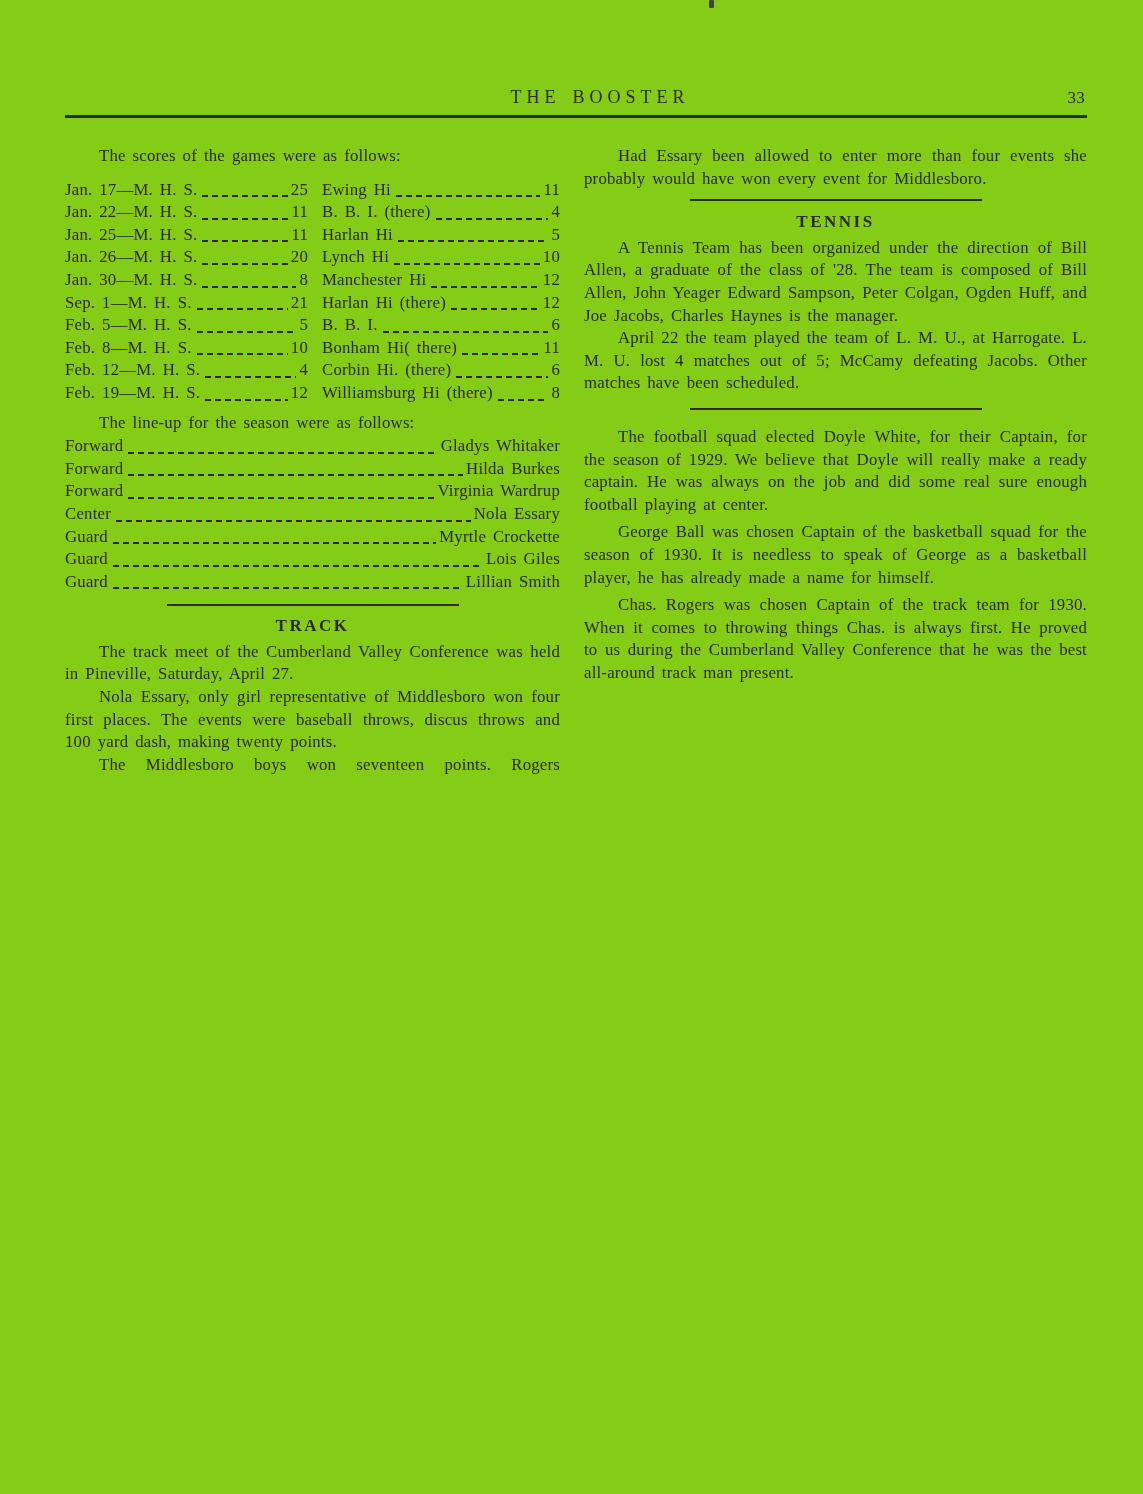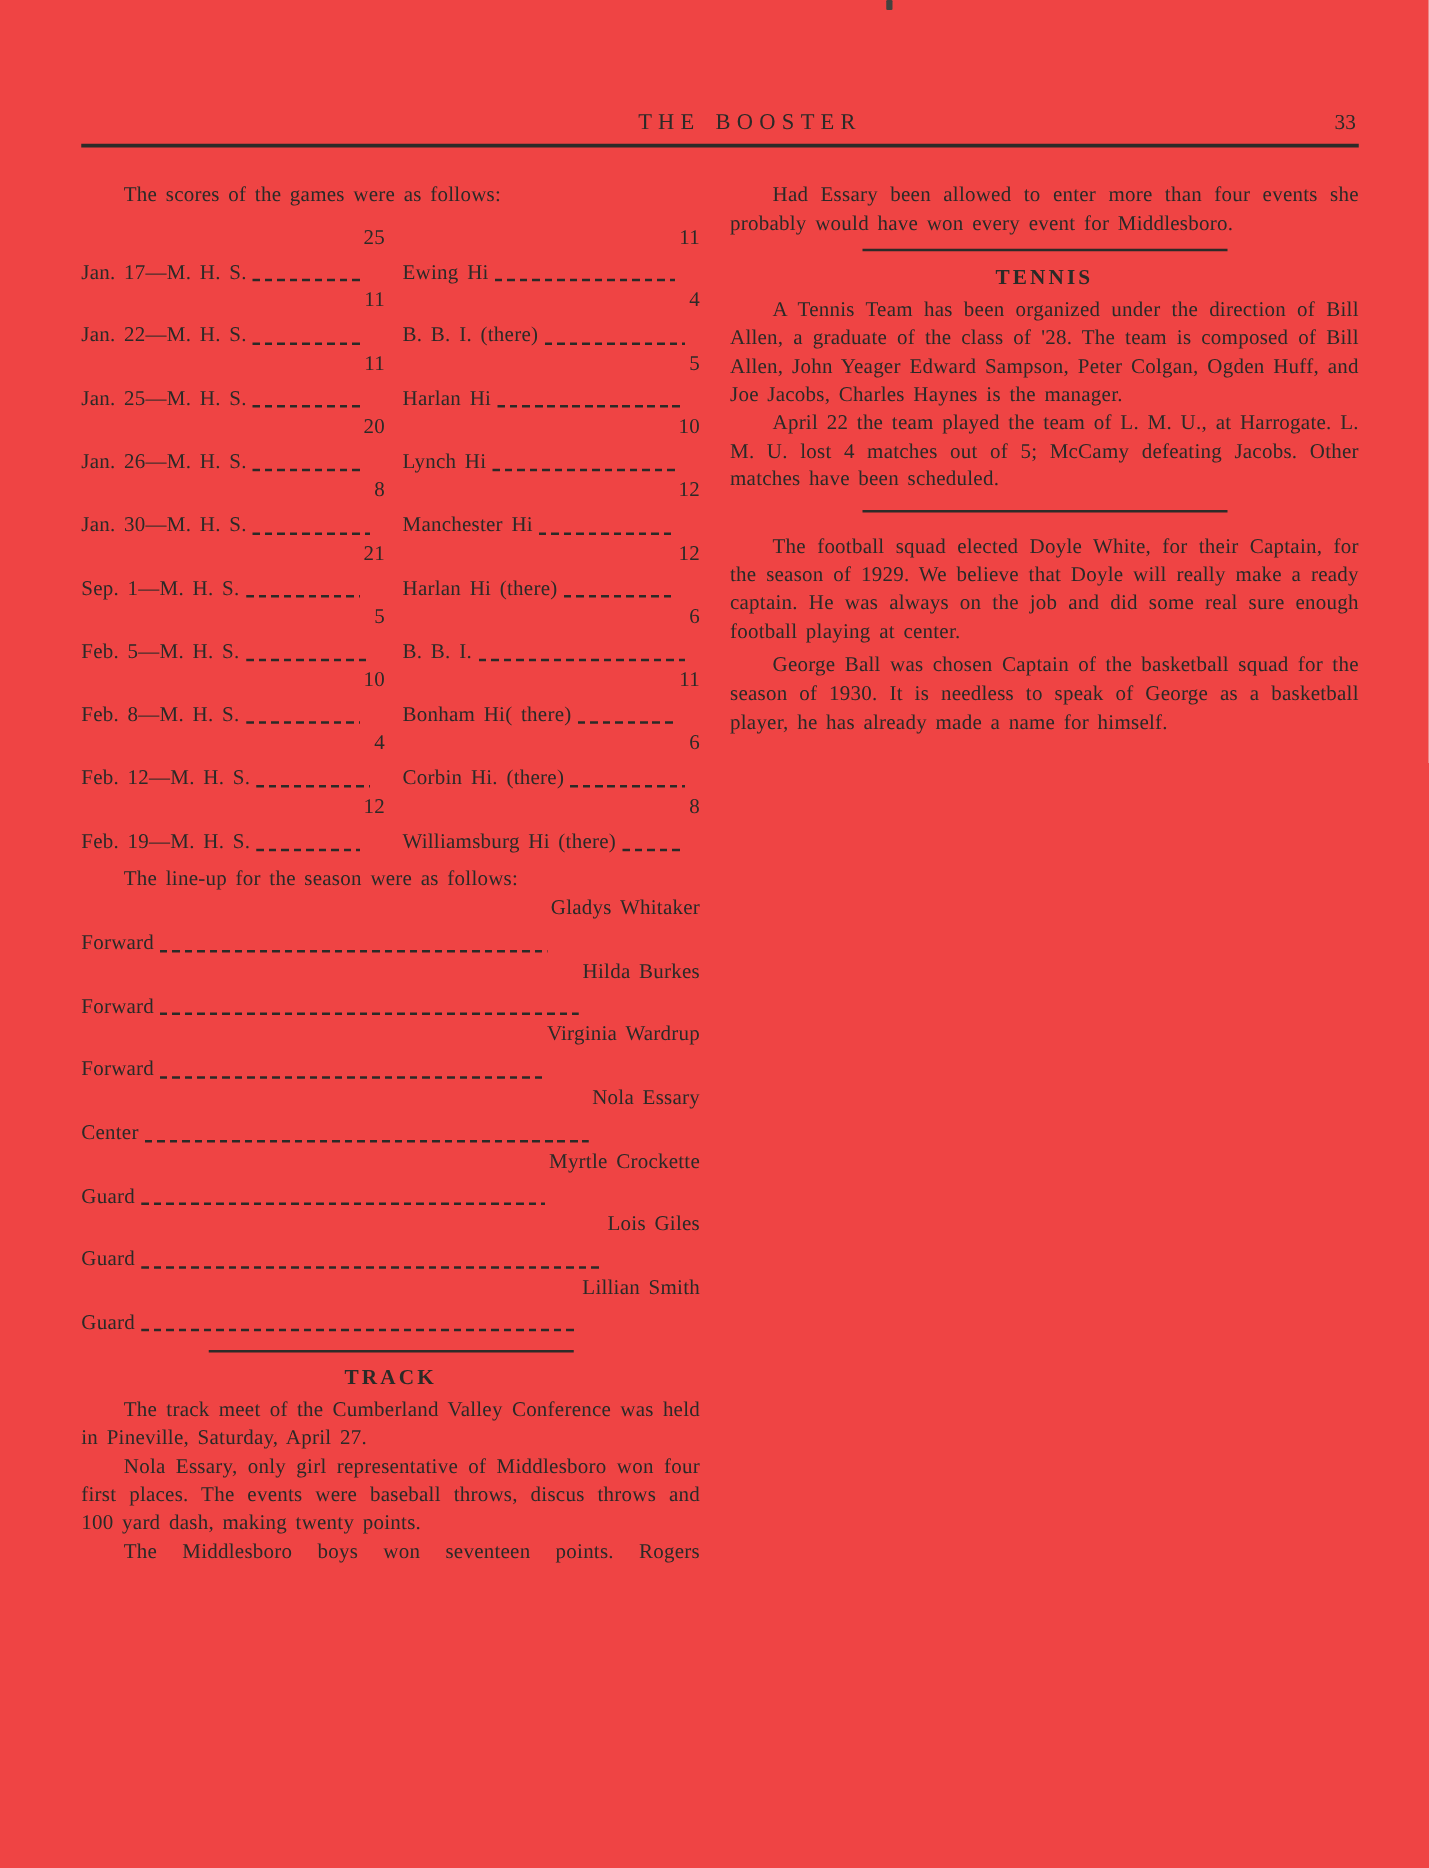--- a/index.html
+++ b/index.html
@@ -1,21 +1,21 @@
 <!DOCTYPE html>
 <html><head>
 <meta charset="utf-8">
 <style>
   html, body { margin: 0; padding: 0; background: #e9e7e2; }
   .page {
     position: relative;
     width: 1143px;
     height: 1494px;
     margin: 0 auto;
-    background: #ef4444;
+    background: #84cc16;
     color: #2b2a27;
     font-family: "Liberation Serif", "DejaVu Serif", serif;
     font-size: 16.8px;
     line-height: 22.6px;
     letter-spacing: 0.2px;
     word-spacing: 2.5px;
     overflow: hidden;
   }
   .speck {
     position: absolute; left: 709px; top: 0; width: 5px; height: 8px;
@@ -29,21 +29,21 @@
   .page-number { position: absolute; right: 2px; top: 1px; font-size: 17px; text-align: right; }
   .rule { margin: 3px 56px 0 65px; border-top: 3px solid #2d2b28; }
   .columns { display: flex; margin: 27px 56px 0 65px; gap: 24px; }
   .col-left { width: 495px; flex-shrink: 0; }
   .col-right { flex: 1; min-width: 0; }
 
   .intro { text-indent: 34px; margin: 0 0 11px 0; }
   .score-row { display: flex; }
   .score-home { display: flex; width: 243px; flex-shrink: 0; }
   .score-away { display: flex; flex: 1; margin-left: 14px; min-width: 0; }
-  .lbl { white-space: nowrap; margin-top: 28px; }
+  .lbl { white-space: nowrap; }
   .leader {
     flex: 1; height: 2px; align-self: flex-end;
     margin: 0 3px 4px 5px; min-width: 4px;
     background-image: repeating-linear-gradient(to right,
       #2b2a27 0, #2b2a27 6px, transparent 6px, transparent 10px);
   }
   .val { flex-shrink: 0; }
 
   .lineup-intro { text-indent: 34px; margin: 7px 0 1px 0; }
   .lineup-row { display: flex; }
@@ -252,16 +252,17 @@
       <p class="para indent">Had Essary been allowed to enter more than four events she probably would have won every event for Middlesboro.</p>
 
       <div class="divider tight-top"></div>
       <h2 class="section-heading">TENNIS</h2>
       <p class="para indent">A Tennis Team has been organized under the direction of Bill Allen, a graduate of the class of '28. The team is composed of Bill Allen, John Yeager  Edward Sampson, Peter Colgan, Ogden Huff, and Joe Jacobs, Charles Haynes is the manager.</p>
       <p class="para indent">April 22 the team played the team of L. M. U., at Harrogate. L. M. U. lost 4 matches out of 5; McCamy defeating Jacobs. Other matches have been scheduled.</p>
 
       <div class="divider wide-bottom"></div>
       <p class="para indent">The football squad elected Doyle White, for their Captain, for the season of 1929. We believe that Doyle will really make a ready captain.  He was always on the job and did some real sure enough football playing at center.</p>
       <p class="para indent gap">George Ball was chosen Captain of the basketball squad for the season of 1930. It is needless to speak of George as a basketball player, he has already made a name for himself.</p>
+      <p class="para indent gap">Chas. Rogers was chosen Captain of the track team for 1930. When it comes to throwing things Chas. is always first. He proved to us during the Cumberland Valley Conference that he was the best all-around track man present.</p>
     </div>
 
   </div>
 </div>
 
 </body></html>

